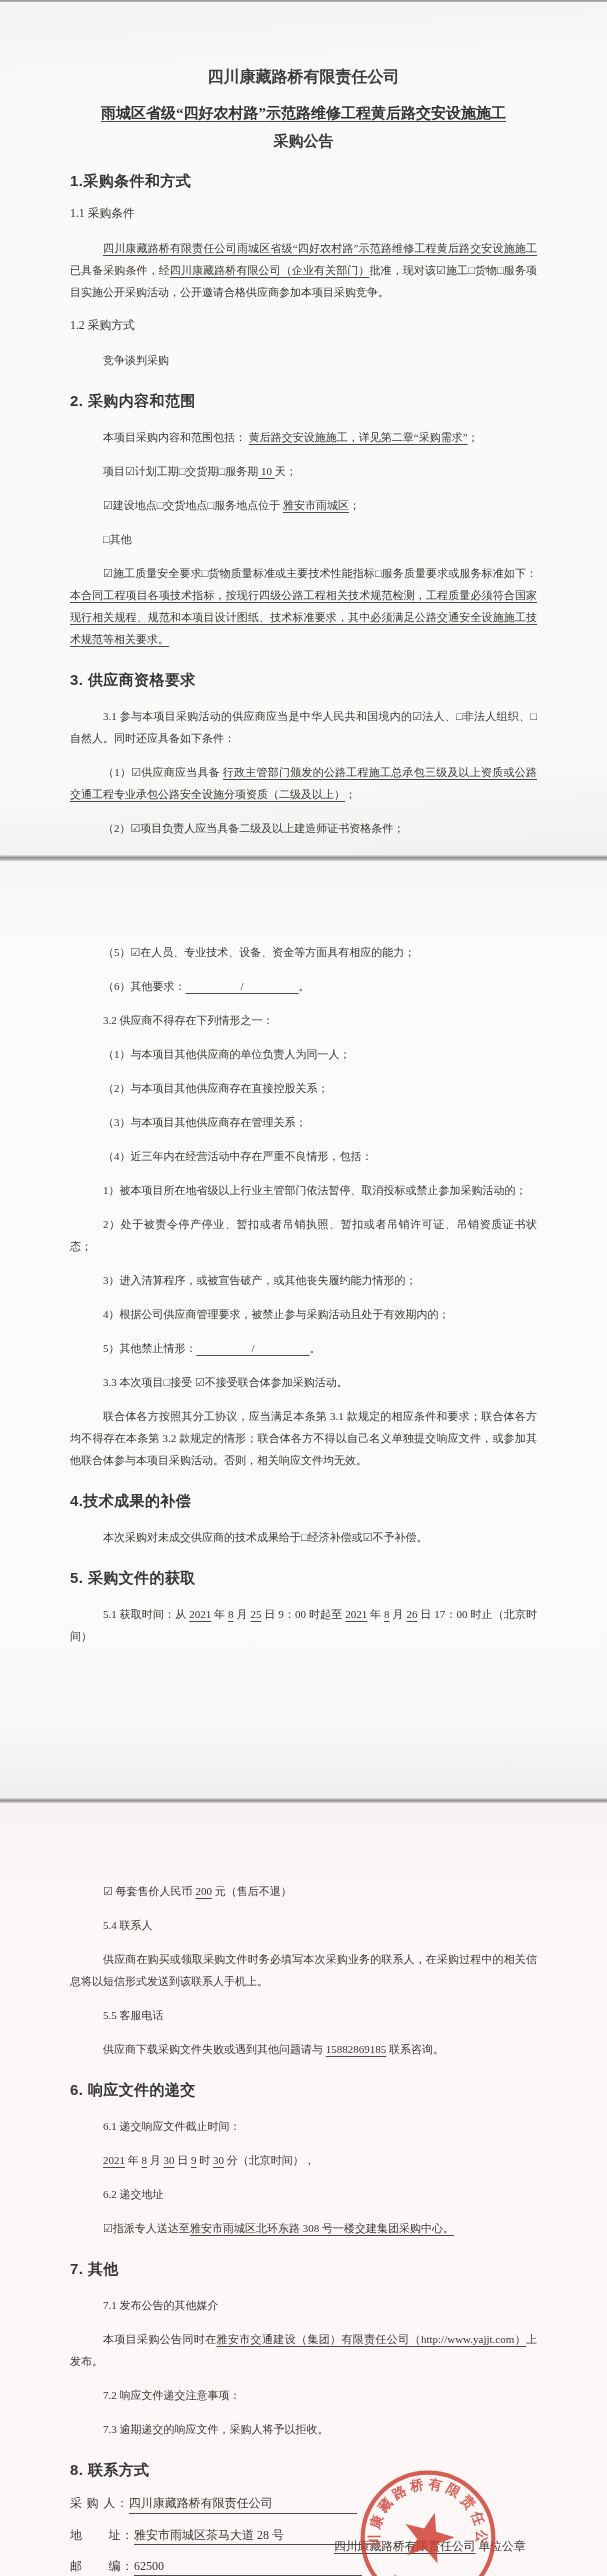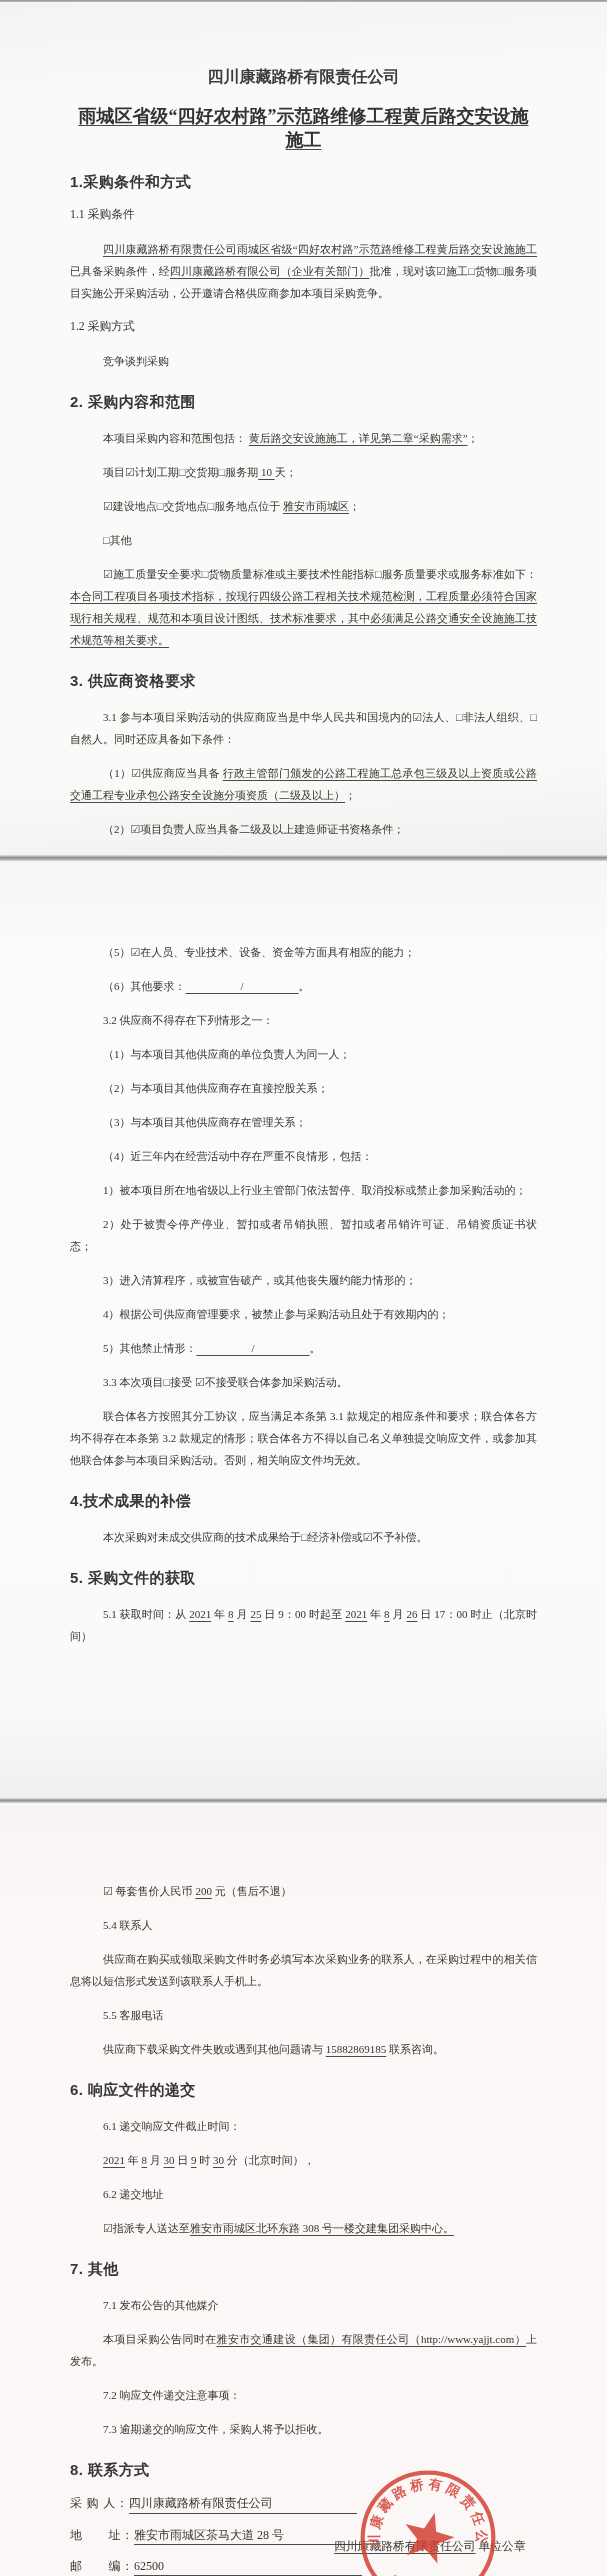--- a/index.html
+++ b/index.html
@@ -18,21 +18,21 @@
     width:607px;
     box-sizing:border-box;
     padding:0 70px;
     overflow:hidden;
   }
   #page-1{height:853px;padding-top:65px;background:linear-gradient(177deg,#f4f3f2 0%,#fbfafa 12%,#fafaf9 88%,#f1f0ef 100%);}
   #page-2{height:937px;padding-top:68px;background:linear-gradient(#f6f6f6 0%,#fbfbfb 10%,#fafafa 90%,#efefef 100%);}
   #page-3{height:1053px;padding-top:65px;background:linear-gradient(#f9f3f4 0%,#fdf8f8 12%,#fcf7f7 90%,#f3eded 100%);}
 
   .t1{font-size:16px;font-weight:700;text-align:center;margin:0 0 9px;font-family:"Liberation Sans","DejaVu Sans",sans-serif;color:#3c3c3c;}
-  .t2{font-size:18px;font-weight:700;text-align:center;margin:16px 0 9px;color:#333;}
+  .t2{font-size:15px;font-weight:700;text-align:center;margin:16px 0 9px;color:#333;}
   .t3{font-size:15px;font-weight:600;text-align:center;margin:0;color:#3a3a3a;}
   .h{font-size:15px;font-weight:700;margin:21px 0 15px;font-family:"Liberation Sans","DejaVu Sans",sans-serif;color:#363636;letter-spacing:0.4px;}
   .sub{font-size:11.8px;margin:15px 0;}
   .p{font-size:11px;line-height:2.0;margin:12px 0;text-align:justify;}
   .ind{text-indent:3em;}
   .u{text-decoration:underline;text-underline-offset:3px;text-decoration-thickness:0.8px;text-decoration-color:#4a4a4a;}
   .row{font-size:12px;margin:13px 0;}
   .row .lab{letter-spacing:0.8px;}
   .row .val{display:inline-block;min-width:228px;border-bottom:0.8px solid #4a4a4a;padding-bottom:0.8px;}
 
@@ -41,20 +41,21 @@
   .seal{position:absolute;left:355px;top:662px;width:146px;height:146px;opacity:.82;}
 </style>
 </head>
 <body>
 
 <div class="edge-strip" id="strip-top"></div>
 
 <div class="page" id="page-1">
     <p class="t1"><span>四川康藏路桥有限责任公司</span></p>
     <p class="t2"><span class="u">雨城区省级“四好农村路”示范路维修工程黄后路交安设施施工</span></p>
+    <p class="t3"><span>采购公告</span></p>
     <h2 class="h"><span>1.采购条件和方式</span></h2>
     <p class="sub"><span>1.1 采购条件</span></p>
     <p class="p ind"><span class="u">四川康藏路桥有限责任公司雨城区省级“四好农村路”示范路维修工程黄后路交安设施施工</span><span>已具备采购条件，经</span><span class="u">四川康藏路桥有限公司（企业有关部门）</span><span>批准，现对该☑施工□货物□服务项目实施公开采购活动，公开邀请合格供应商参加本项目采购竞争。</span></p>
     <p class="sub"><span>1.2 采购方式</span></p>
     <p class="p ind"><span>竞争谈判采购</span></p>
     <h2 class="h"><span>2. 采购内容和范围</span></h2>
     <p class="p ind"><span>本项目采购内容和范围包括： </span><span class="u">黄后路交安设施施工，详见第二章“采购需求”</span><span>；</span></p>
     <p class="p ind"><span>项目☑计划工期□交货期□服务期</span><span class="u"> 10 </span><span>天；</span></p>
     <p class="p ind"><span>☑建设地点□交货地点□服务地点位于 </span><span class="u">雅安市雨城区</span><span>；</span></p>
     <p class="p ind"><span>□其他</span></p>

